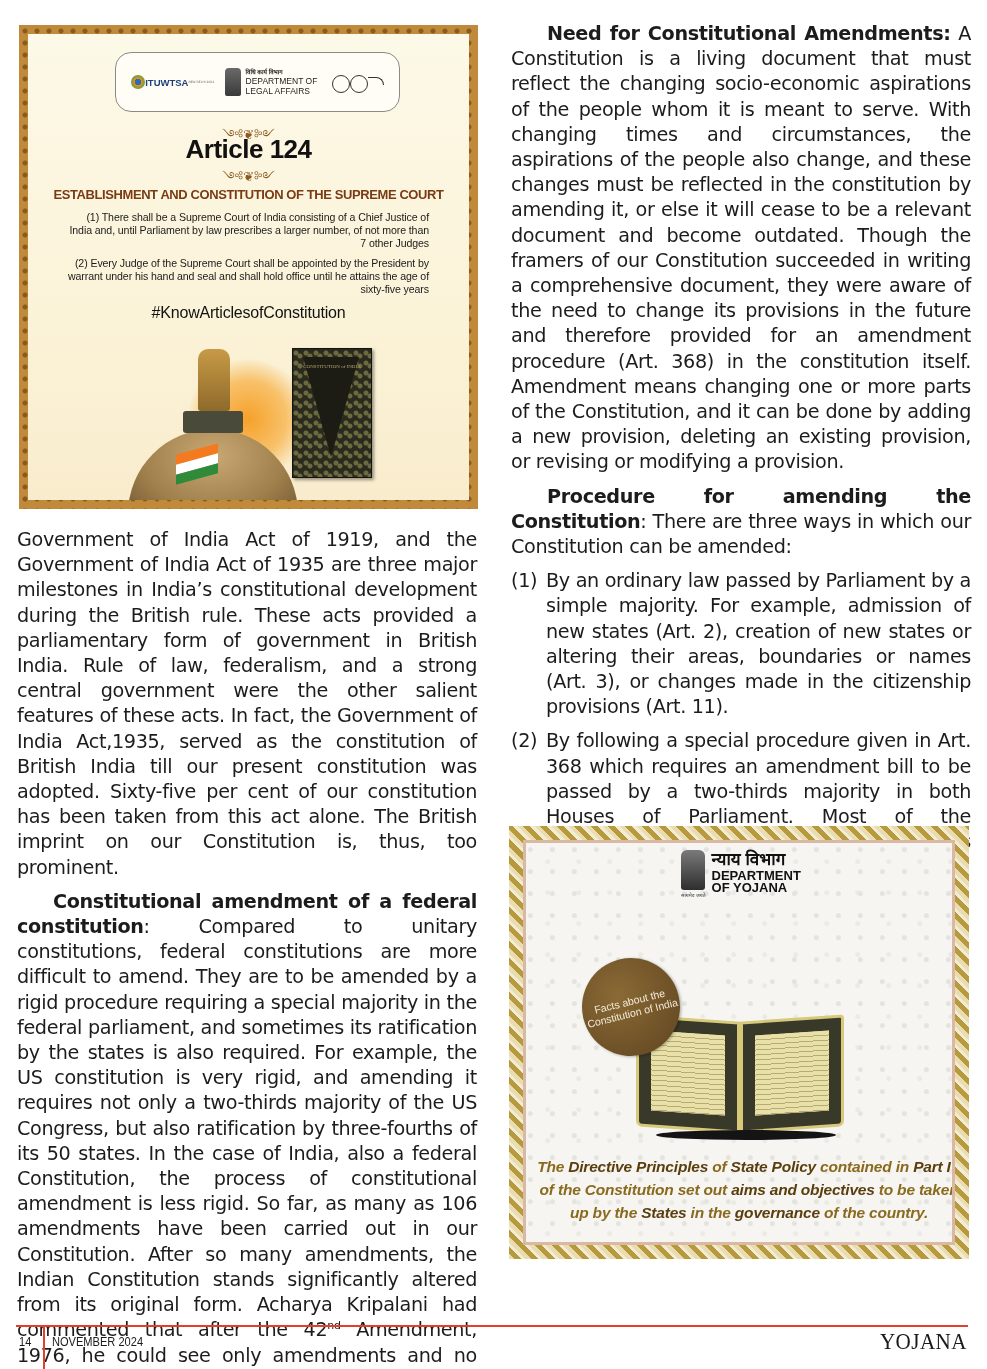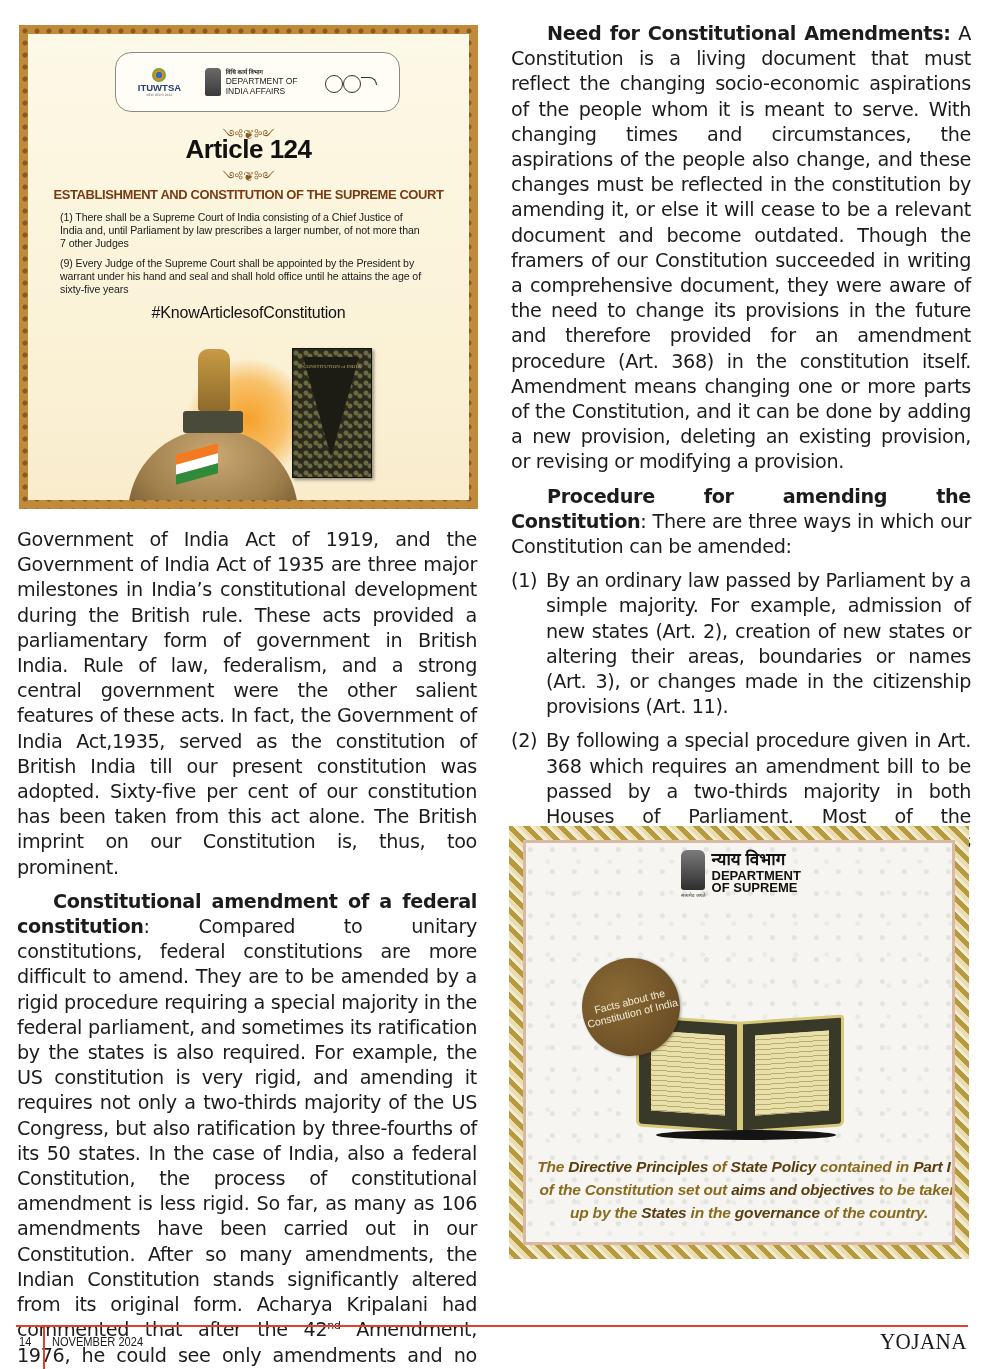--- a/index.html
+++ b/index.html
@@ -20,38 +20,38 @@
 
   
   .poster1 { position: absolute; left: 19px; top: 25px; width: 459px; height: 484px;
     background: #c08a3a; padding: 9px;
     background-image: radial-gradient(circle at 6px 6px, #8a5a1f 2px, transparent 3px);
     background-size: 12px 12px; }
   .poster1-inner { width: 100%; height: 100%; background: linear-gradient(180deg, #fdf9e8 0%, #fbf3d8 60%, #f9eccd 100%);
     position: relative; overflow: hidden; }
   .logo-bar { position: absolute; left: 87px; top: 18px; width: 285px; height: 60px; border: 1.5px solid #8a8a8a;
     border-radius: 16px; background: #fffdf5; display: flex; align-items: center; justify-content: space-around; padding: 0 10px; }
-  .itu { display: flex; flex-direction: column; align-items: center; }
+  .itu { display: flex; align-items: center; }
   .itu-circle { width: 14px; height: 14px; border-radius: 50%; background: radial-gradient(circle, #2a6fb5 30%, #f08a1d 35%, #4aa84a 75%); }
   .itu-text { font-family: "Liberation Sans", sans-serif; font-weight: bold; font-size: 9.5px; color: #1d3f7a; letter-spacing: 0; }
   .itu-sub { font-size: 3px; color: #666; }
   .dla { display: flex; align-items: flex-start; gap: 5px; }
   .emblem { width: 16px; height: 28px; background: linear-gradient(180deg, #6a6a6a, #3a3a3a); border-radius: 4px 4px 2px 2px; }
   .dla-text { font-family: "Liberation Sans", sans-serif; font-size: 8.5px; line-height: 9.5px; color: #222; letter-spacing: 0; }
   .dla-text .hindi { font-size: 6px; font-weight: bold; }
   .specs { width: 56px; height: 22px; position: relative; }
   .specs .l, .specs .r { position: absolute; top: 4px; width: 18px; height: 18px; border: 1.5px solid #333; border-radius: 50%; }
   .specs .l { left: 4px; } .specs .r { left: 22px; }
   .specs .arm { position: absolute; left: 40px; top: 6px; width: 16px; height: 8px; border-top: 1.5px solid #333; border-right: 1.5px solid #333; border-radius: 0 8px 0 0; }
   .ornament { position: absolute; left: 0; width: 100%; text-align: center; color: #8a5a1f; font-size: 13px; letter-spacing: 0; }
   .article-title { position: absolute; left: 0; top: 100px; width: 100%; text-align: center;
     font-family: "Liberation Sans", sans-serif; font-weight: bold; font-size: 26px; color: #111; letter-spacing: -0.5px; }
   .article-subtitle { position: absolute; left: 0; top: 153px; width: 100%; text-align: center;
     font-family: "Liberation Sans", sans-serif; font-weight: bold; font-size: 13.5px; color: #7a3a12; letter-spacing: -0.4px; transform: scaleX(0.96); }
-  .clause { position: absolute; left: 32px; width: 362px; text-align: left; font-family: "Liberation Sans", sans-serif;
+  .clause { position: absolute; left: 39px; width: 362px; text-align: right; font-family: "Liberation Sans", sans-serif;
     font-size: 10.6px; line-height: 12.8px; color: #1a1a1a; letter-spacing: -0.1px; }
   .hashtag { position: absolute; left: 0; top: 270px; width: 100%; text-align: center; font-family: "Liberation Sans", sans-serif;
     font-weight: normal; font-size: 16px; color: #111; letter-spacing: -0.2px; }
   .court-img { position: absolute; left: 100px; top: 315px; width: 180px; height: 150px; }
   .glow { position: absolute; left: 60px; top: 10px; width: 120px; height: 120px; border-radius: 50%;
     background: radial-gradient(circle, #f6a12a 0%, #f8c16a 45%, rgba(250,235,200,0) 72%); }
   .dome { position: absolute; left: 0; top: 80px; width: 170px; height: 90px; border-radius: 85px 85px 0 0;
     background: radial-gradient(ellipse at 50% 30%, #c9a874 0%, #9f7f4b 60%, #6f5632 100%); }
   .drum { position: absolute; left: 55px; top: 62px; width: 60px; height: 22px; background: #4a4a3a; border-radius: 3px; }
   .capital { position: absolute; left: 70px; top: 0px; width: 32px; height: 62px;
@@ -110,35 +110,35 @@
       <div class="itu">
         <div class="itu-circle"></div>
         <div class="itu-text">ITUWTSA</div>
         <div class="itu-sub">NEW DELHI 2024</div>
       </div>
       <div class="dla">
         <div class="emblem"></div>
         <div class="dla-text">
           <div class="hindi">विधि कार्य विभाग</div>
           <div>DEPARTMENT OF</div>
-          <div>INDIA AFFAIRS</div>
+          <div>LEGAL AFFAIRS</div>
         </div>
       </div>
       <div class="specs">
         <div class="l"></div>
           <div class="r"></div>
           <div class="arm"></div>
       </div>
     </div>
     <div class="ornament" style="top:86px;">༺❦༻</div>
     <div class="article-title">Article 124</div>
     <div class="ornament" style="top:128px;">༺❦༻</div>
     <div class="article-subtitle">ESTABLISHMENT AND CONSTITUTION OF THE SUPREME COURT</div>
     <div class="clause" style="top:177px;">(1) There shall be a Supreme Court of India consisting of a Chief Justice of India and, until Parliament by law prescribes a larger number, of not more than 7 other Judges</div>
-    <div class="clause" style="top:223px;">(9) Every Judge of the Supreme Court shall be appointed by the President by warrant under his hand and seal and shall hold office until he attains the age of sixty-five years</div>
+    <div class="clause" style="top:223px;">(2) Every Judge of the Supreme Court shall be appointed by the President by warrant under his hand and seal and shall hold office until he attains the age of sixty-five years</div>
     <div class="hashtag">#KnowArticlesofConstitution</div>
     <div class="court-img">
       <div class="glow"></div>
       <div class="dome"></div>
       <div class="drum"></div>
       <div class="capital"></div>
       <div class="flag">
         <div class="s s1"></div>
           <div class="s s2"></div>
           <div class="s s3"></div>
@@ -176,21 +176,21 @@
 <div class="poster2">
   <div class="poster2-inner">
     <div class="doj">
       <div class="doj-emblem-wrap">
         <div class="doj-emblem"></div>
         <div class="doj-motto">सत्यमेव जयते</div>
       </div>
       <div class="doj-text">
         <div class="doj-hindi">न्याय विभाग</div>
         <div class="doj-eng">DEPARTMENT</div>
-        <div class="doj-eng">OF SUPREME</div>
+        <div class="doj-eng">OF YOJANA</div>
       </div>
     </div>
     <div class="facts-badge">Facts about the Constitution of India</div>
     <div class="open-book">
       <div class="page left">
           <div class="page-panel"></div>
         </div>
       <div class="page right">
           <div class="page-panel"></div>
         </div>

